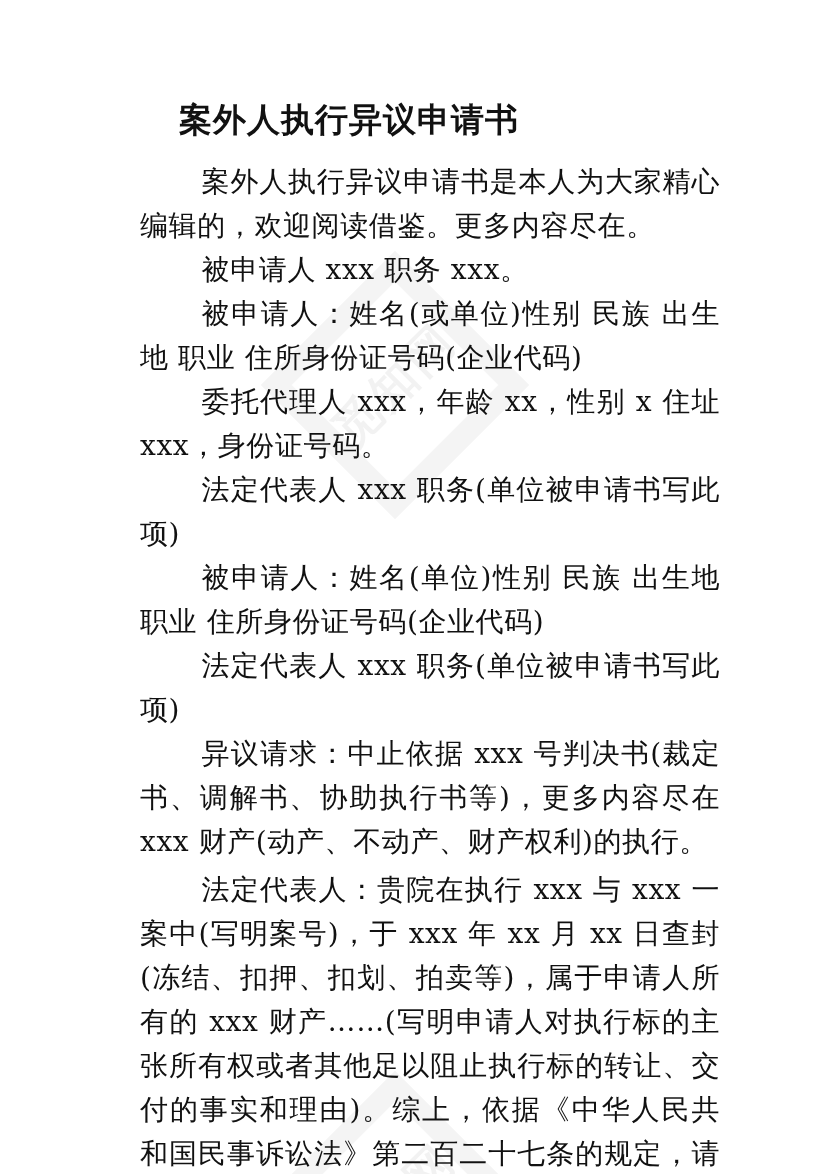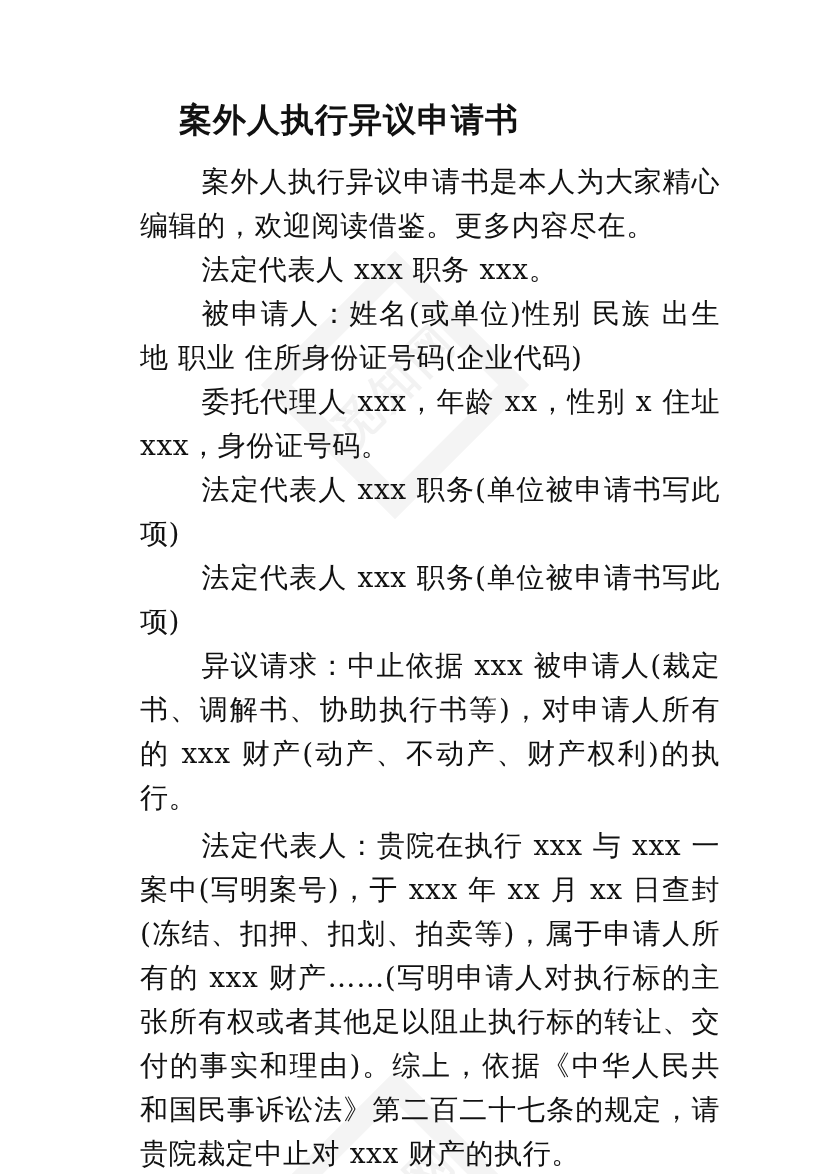--- a/index.html
+++ b/index.html
@@ -82,22 +82,23 @@
     <span>觅知网</span>
   </div>
   <div class="watermark wm2">
     <span>觅知网</span>
   </div>
 
   <div class="title">案外人执行异议申请书</div>
 
   <div class="body-text">
     <p class="para">案外人执行异议申请书是本人为大家精心编辑的，欢迎阅读借鉴。更多内容尽在。</p>
-    <p class="para">法定代表人 xxx  职务 xxx。</p>
+    <p class="para">被申请人 xxx  职务 xxx。</p>
     <p class="para">被申请人：姓名(或单位)性别  民族  出生地  职业  住所身份证号码(企业代码)</p>
     <p class="para">委托代理人 xxx，年龄 xx，性别 x 住址 xxx，身份证号码。</p>
     <p class="para">法定代表人 xxx  职务(单位被申请书写此项)</p>
+    <p class="para">被申请人：姓名(单位)性别  民族  出生地  职业  住所身份证号码(企业代码)</p>
     <p class="para">法定代表人 xxx  职务(单位被申请书写此项)</p>
-    <p class="para">异议请求：中止依据  xxx  被申请人(裁定书、调解书、协助执行书等)，对申请人所有的  xxx  财产(动产、不动产、财产权利)的执行。</p>
+    <p class="para">异议请求：中止依据  xxx  号判决书(裁定书、调解书、协助执行书等)，更多内容尽在  xxx  财产(动产、不动产、财产权利)的执行。</p>
     <p class="para gap">法定代表人：贵院在执行 xxx 与 xxx 一案中(写明案号)，于 xxx 年 xx 月 xx 日查封(冻结、扣押、扣划、拍卖等)，属于申请人所有的  xxx  财产……(写明申请人对执行标的主张所有权或者其他足以阻止执行标的转让、交付的事实和理由)。综上，依据《中华人民共和国民事诉讼法》第二百二十七条的规定，请贵院裁定中止对 xxx 财产的执行。</p>
   </div>
 
 </div>
 
 </body></html>

